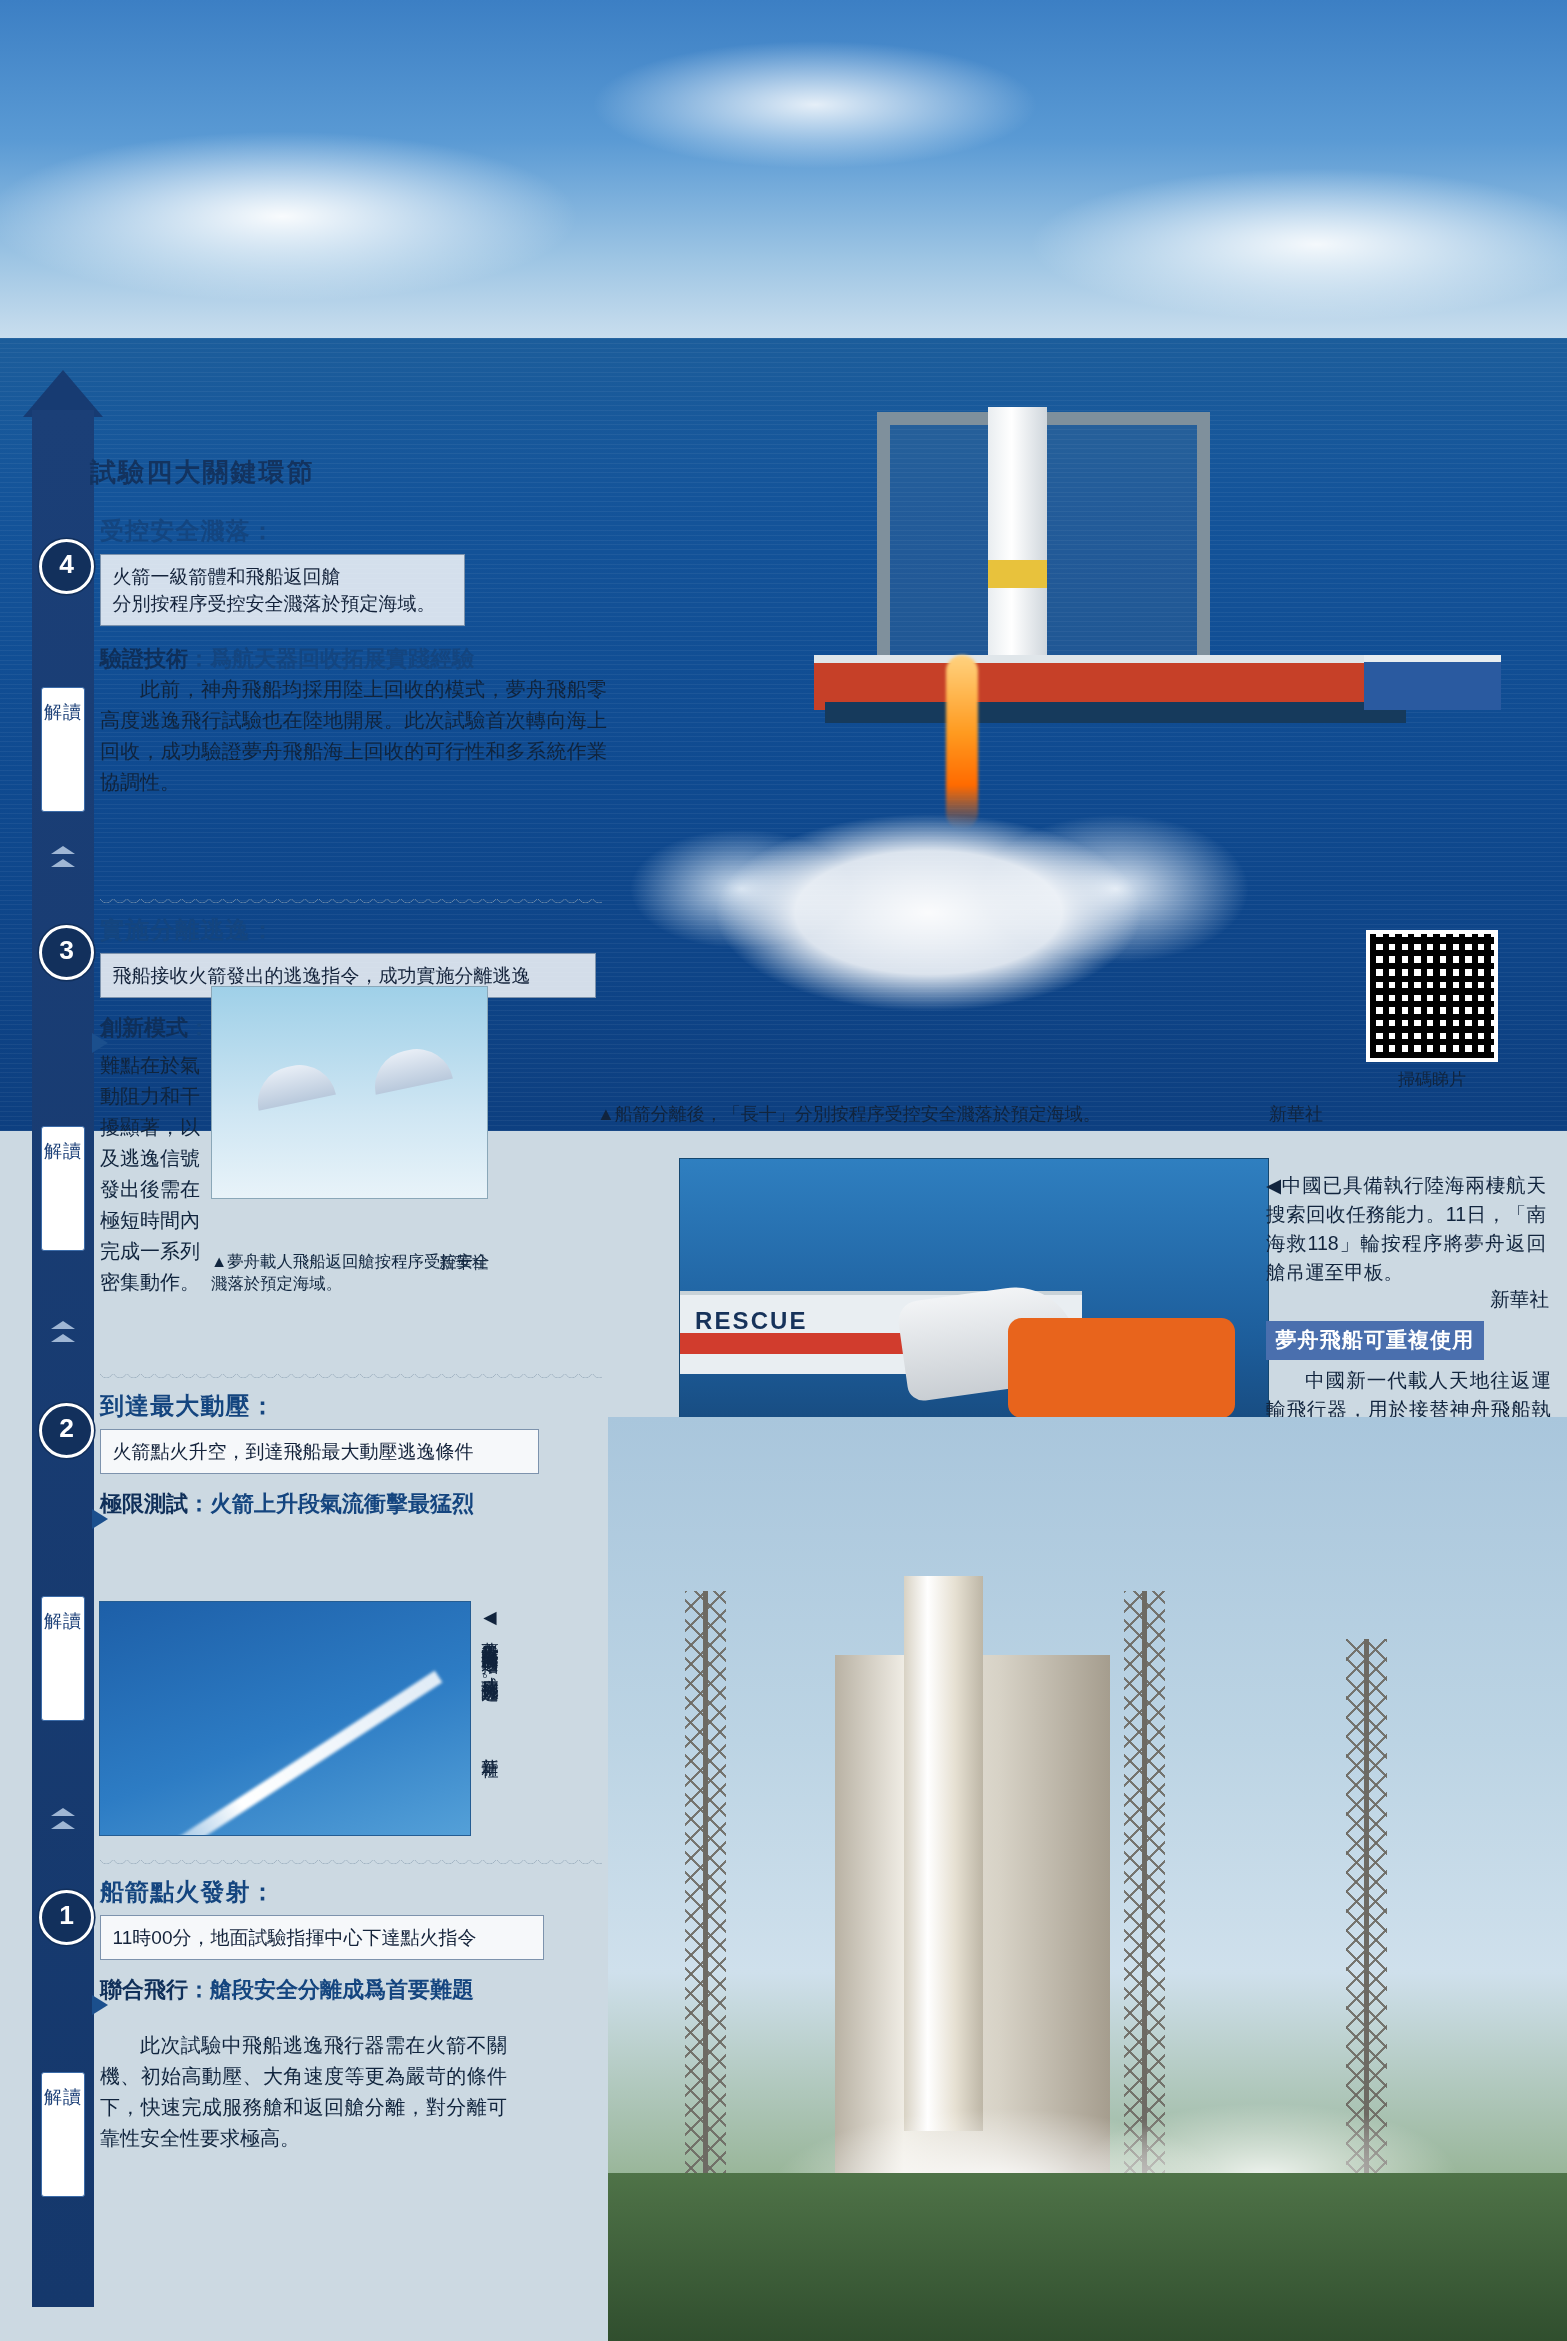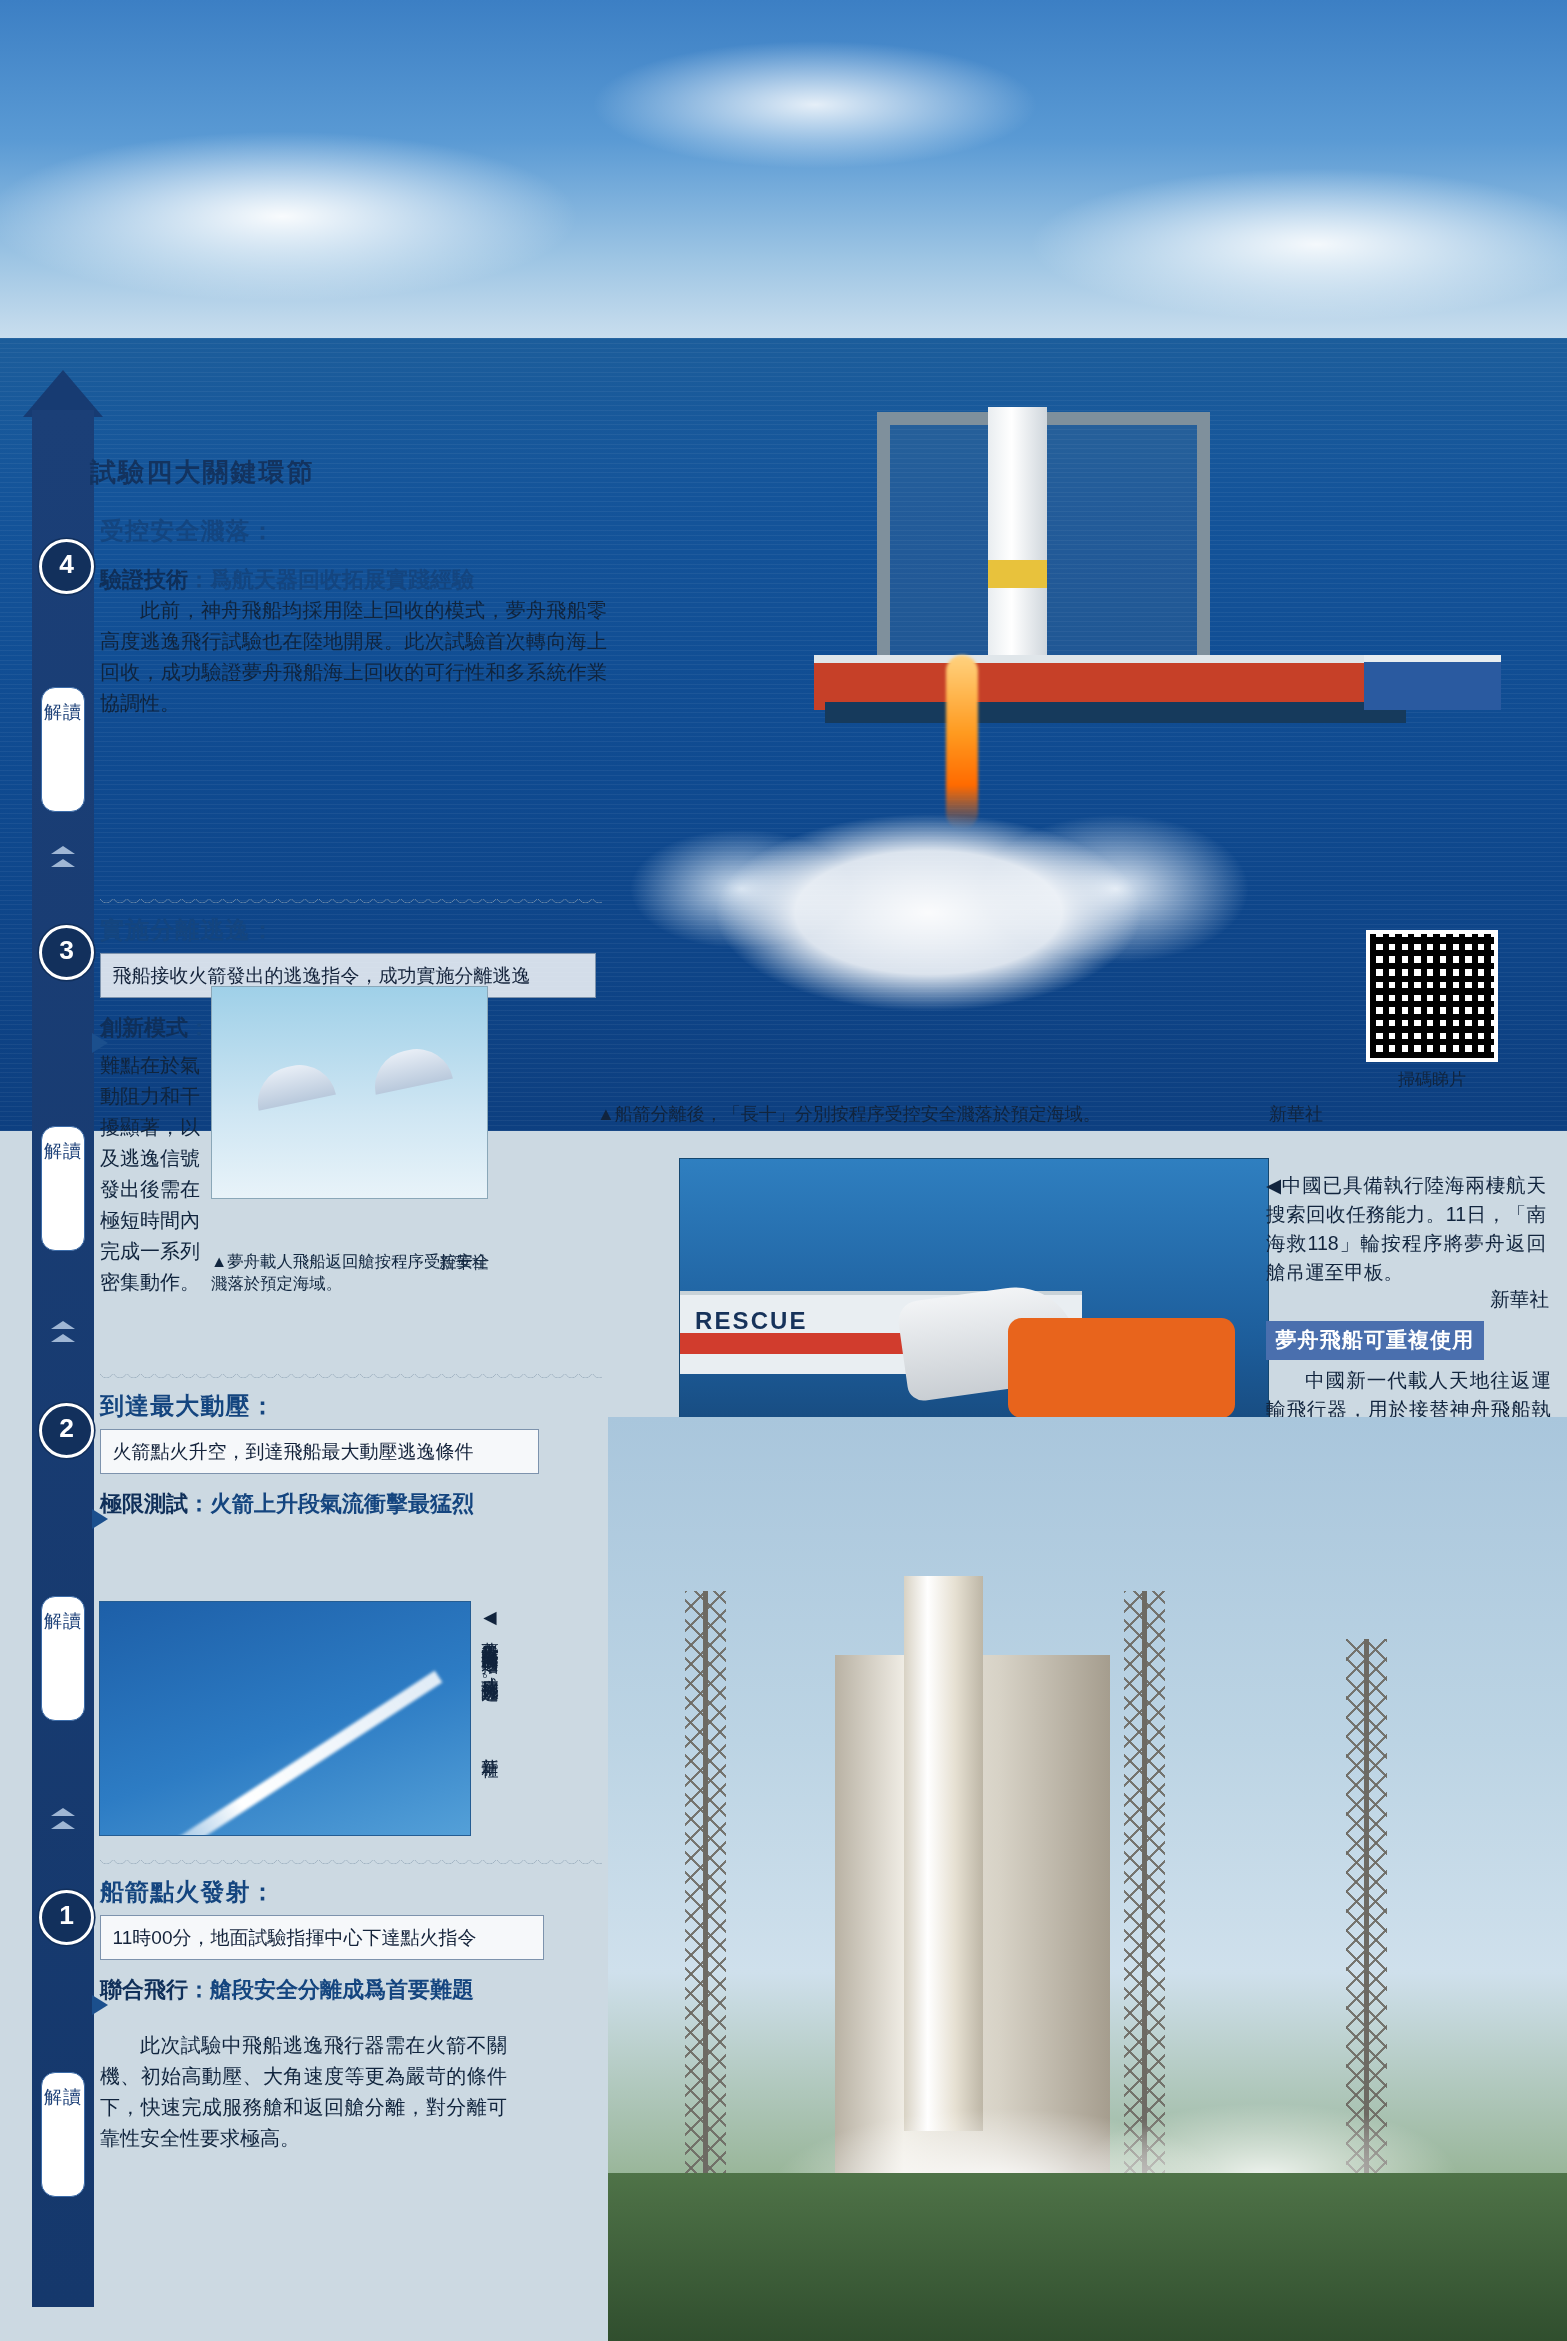--- a/index.html
+++ b/index.html
@@ -105,21 +105,21 @@
     border-left:40px solid transparent;border-right:40px solid transparent;border-bottom:47px solid #173b72;
   }
   .rail-tick{position:absolute;left:51px;width:24px;height:5.3px;}
   .rail-tick:before,.rail-tick:after{
     content:"";position:absolute;left:0;width:0;height:0;
     border-left:12px solid transparent;border-right:12px solid transparent;border-bottom:8.5px solid #9fb6d4;
   }
   .rail-tick:after{top:12.7px;}
   .jiedu{
     position:absolute;left:41px;width:44px;height:125px;
-    background:#ffffff;border:1.6px solid #3b6ba8;border-radius:14px;
+    background:#ffffff;border:1.6px solid #3b6ba8;border-radius:3px;
     color:#1b3f77;font-size:18px;line-height:21px;text-align:center;
     padding-top:13.7px;box-sizing:border-box;letter-spacing:1.1px;
   }
   .step-circle{
     position:absolute;width:49px;height:49px;border-radius:50%;
     background:#12305c;border:3.2px solid #ffffff;color:#fff;
     font-size:26.4px;font-weight:bold;line-height:45px;text-align:center;
     box-shadow:0 0 0 1.6px #12305c;
   }
   .big-title{
@@ -245,20 +245,22 @@
   <div class="rail-tick" style="top:846px;"></div>
   <div class="rail-tick" style="top:1321px;"></div>
   <div class="rail-tick" style="top:1808px;"></div>
 
   <div class="big-title">試驗四大關鍵環節</div>
 
   <div style="position:absolute;left:100px;top:515px;width:507px;">
     <div class="sec-head">
       <span>受控安全濺落</span><span>：</span>
     </div>
+    <div class="quote-box" style="margin-top:7.4px;width:365px;white-space:pre-line;">火箭一級箭體和飛船返回艙
+分別按程序受控安全濺落於預定海域。</div>
     <div class="sub-head" style="margin-top:18px;">
       <span>驗證技術</span><span class="accent">：爲航天器回收拓展實踐經驗</span>
     </div>
     <div class="body-text" style="margin-top:0;width:507px;text-indent:40px;">此前，神舟飛船均採用陸上回收的模式，夢舟飛船零高度逃逸飛行試驗也在陸地開展。此次試驗首次轉向海上回收，成功驗證夢舟飛船海上回收的可行性和多系統作業協調性。</div>
   </div>
 
   <div class="wave-sep" style="position:absolute;left:100px;top:899px;width:502px;"></div>
   <div style="position:absolute;left:100px;top:914px;width:507px;">
     <div class="sec-head">
       <span>實施分離逃逸</span><span>：</span>

